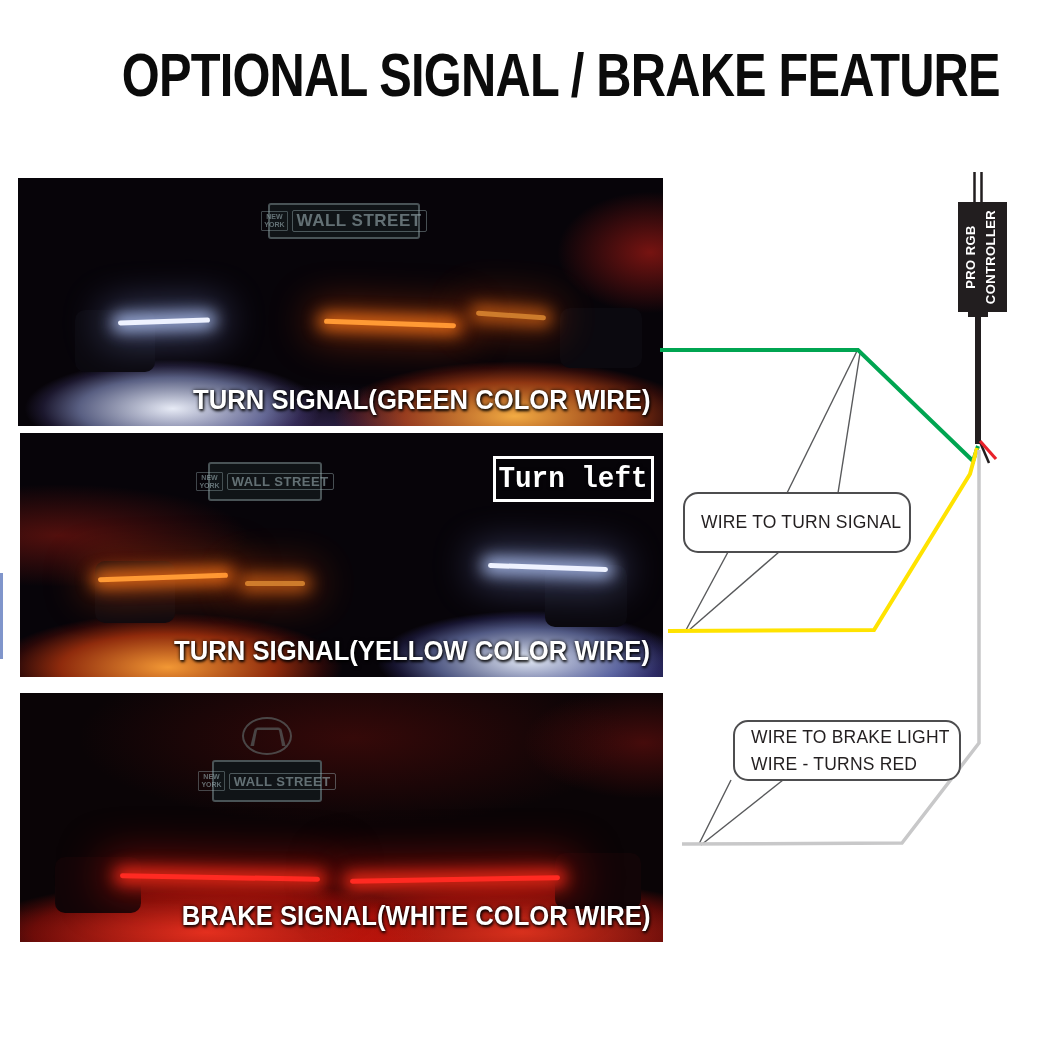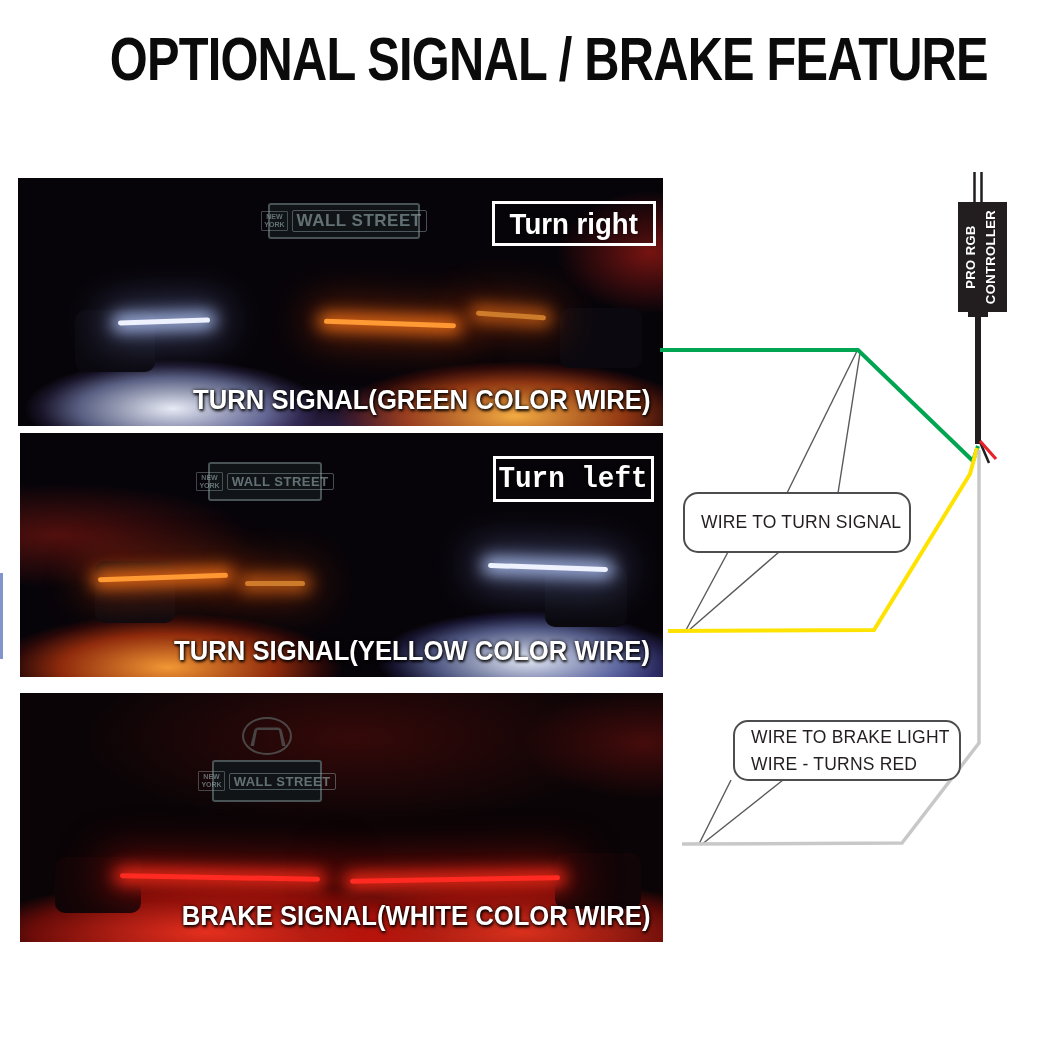--- a/index.html
+++ b/index.html
@@ -1,20 +1,20 @@
 <!DOCTYPE html>
 <html><head>
 <meta charset="utf-8">
 <style>
   html,body{margin:0;padding:0;background:#fff;}
   .canvas{position:relative;width:1062px;height:1062px;background:#fff;overflow:hidden;
           font-family:"Liberation Sans",sans-serif;}
 
   
-  .title{position:absolute;left:0;right:0;top:24px;text-align:center;}
+  .title{position:absolute;left:0;right:0;top:40px;text-align:center;padding-left:12px;}
   .title span{display:inline-block;font-size:61px;font-weight:700;color:#0b0b0b;
               white-space:nowrap;transform:scaleX(.8);transform-origin:50% 50%;
               letter-spacing:-1px;}
 
   
   .photo{position:absolute;overflow:hidden;background:#070409;z-index:1;}
   .photo1{left:18px;top:178px;width:645px;height:248px;
     background:
       radial-gradient(ellipse 28% 24% at 24% 93%, rgba(240,244,255,.96), rgba(170,185,250,.5) 52%, rgba(120,110,210,.18) 72%, transparent 82%),
       radial-gradient(ellipse 33% 26% at 77% 96%, rgba(255,180,70,.95), rgba(255,95,25,.55) 52%, rgba(200,40,10,.2) 75%, transparent 85%),
@@ -109,23 +109,20 @@
   <div class="photo photo1">
     <div class="wheel" style="left:57px;top:132px;width:80px;height:62px;"></div>
     <div class="wheel" style="left:542px;top:130px;width:82px;height:60px;"></div>
     <div class="strip white" style="left:100px;top:141px;width:92px;transform:rotate(-2deg);"></div>
     <div class="strip amber" style="left:306px;top:143px;width:132px;transform:rotate(2deg);"></div>
     <div class="strip amber" style="left:458px;top:135px;width:70px;transform:rotate(4deg);opacity:.8;"></div>
     <div class="plate plate1">
       <span class="ny"><span>NEW</span><br><span>YORK</span></span>
       <span class="main">WALL STREET</span>
     </div>
-    <div class="badge badge1">
-      <span>Turn right</span>
-    </div>
     <div class="caption">
       <span>TURN SIGNAL(GREEN COLOR WIRE)</span>
     </div>
   </div>
 
   <div class="photo photo2">
     <div class="wheel" style="left:75px;top:128px;width:80px;height:62px;"></div>
     <div class="wheel" style="left:525px;top:132px;width:82px;height:62px;"></div>
     <div class="strip amber" style="left:78px;top:142px;width:130px;transform:rotate(-2deg);"></div>
     <div class="strip amber" style="left:225px;top:148px;width:60px;opacity:.8;"></div>

